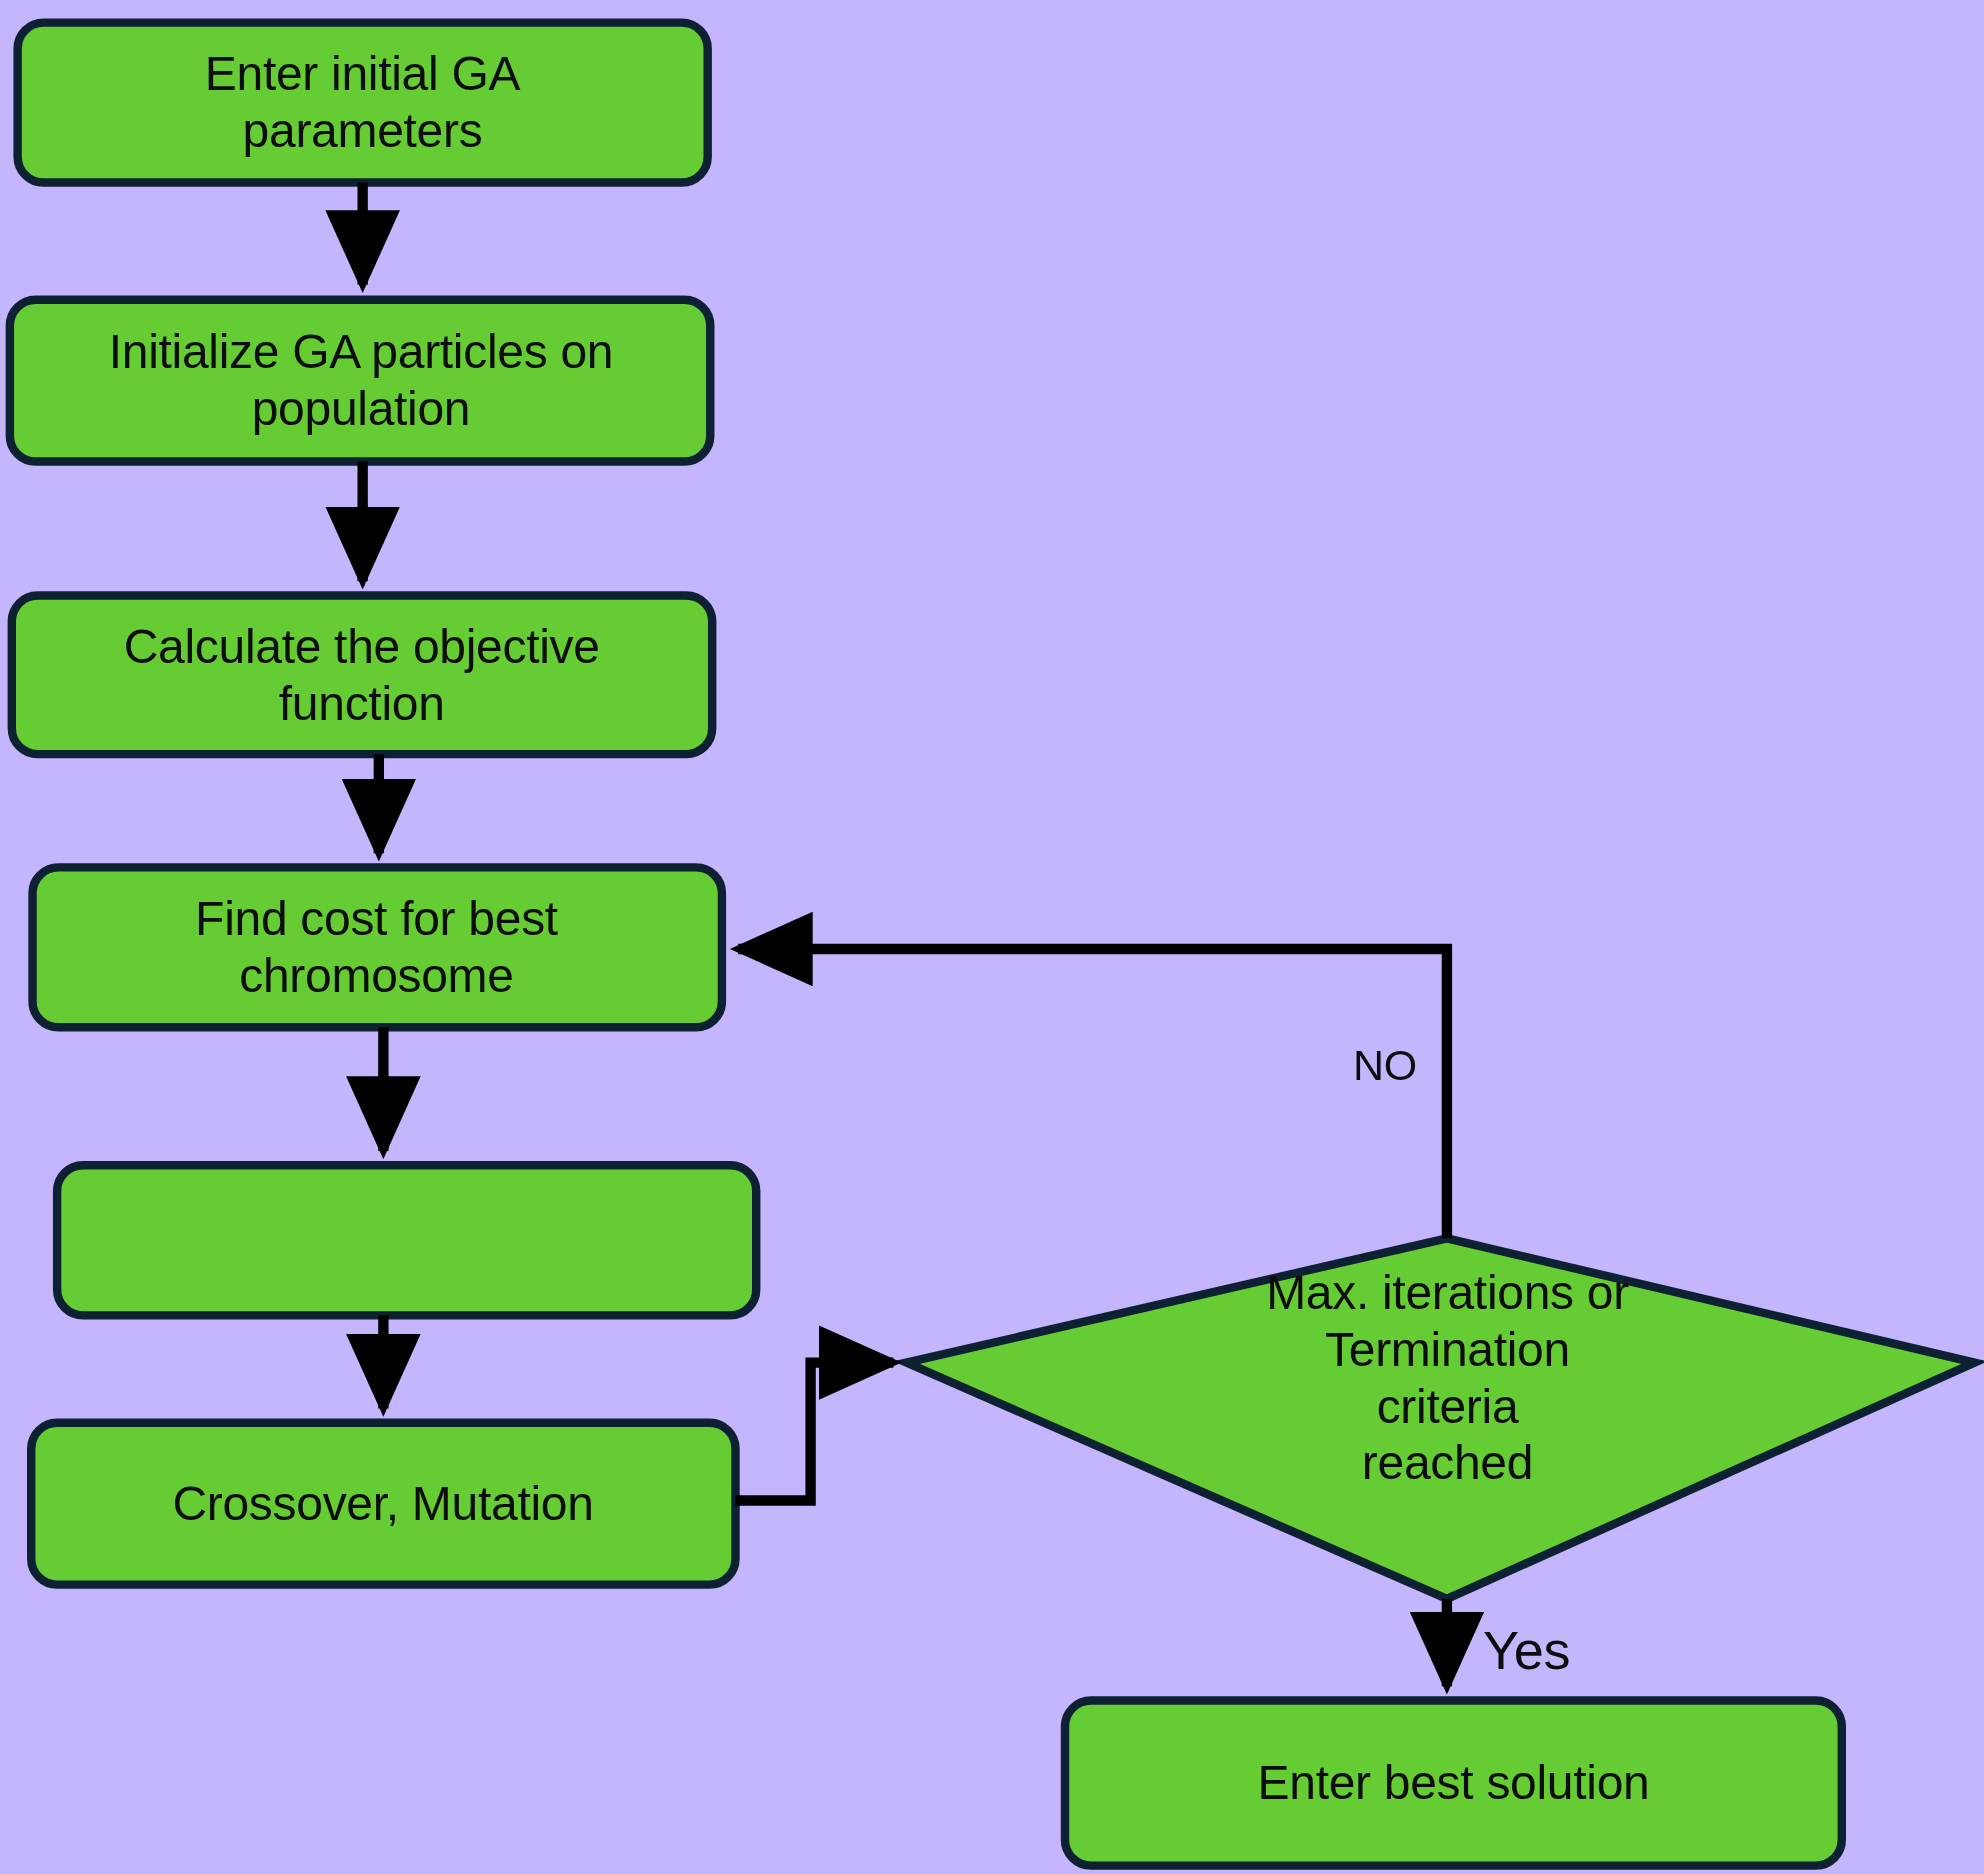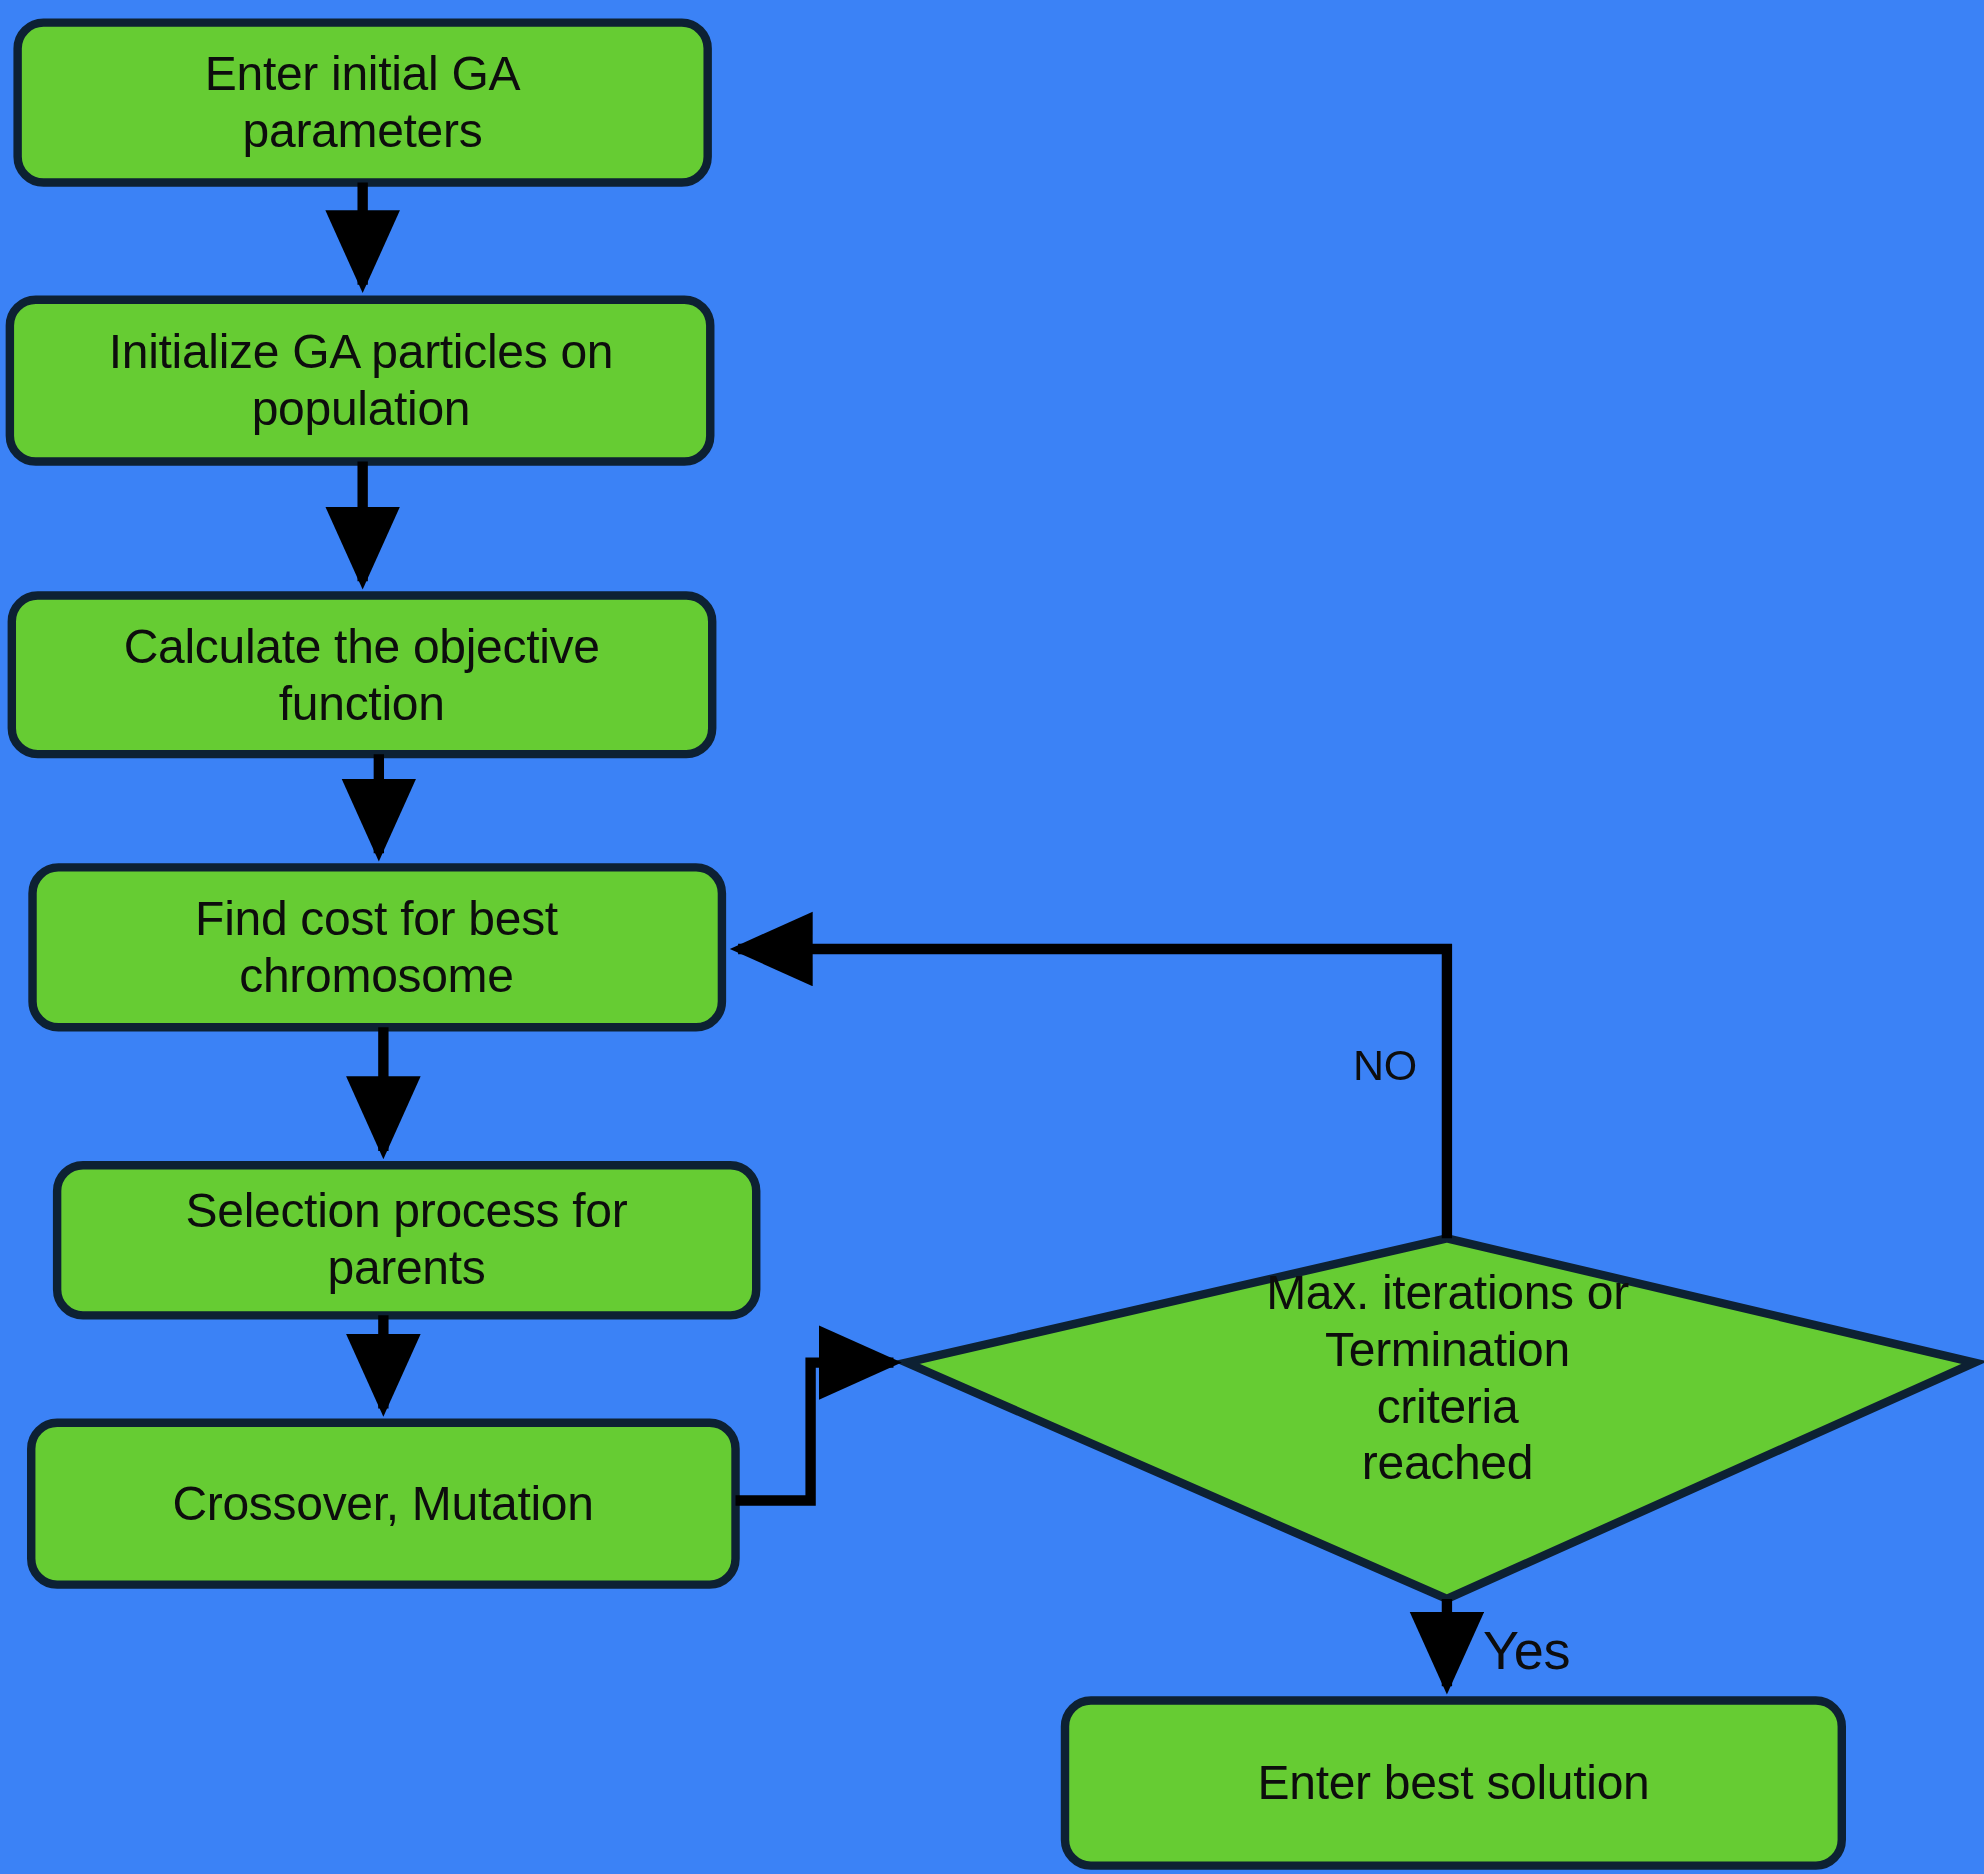--- a/index.html
+++ b/index.html
@@ -7,21 +7,21 @@
     padding: 0;
     background: #ffffff;
   }
   body {
     font-family: "Liberation Sans", sans-serif;
   }
   #flow-root {
     position: relative;
     width: 1985px;
     height: 1874px;
-    background: #3b82f6;
+    background: #c4b5fd;
     overflow: hidden;
   }
   #flow-svg {
     position: absolute;
     left: 0;
     top: 0;
     width: 1985px;
     height: 1874px;
   }
   .node-label {
@@ -104,22 +104,20 @@
 
   <div class="node-label proc-label" style="left:11px; top:300px; width:700px; height:162px;">Initialize GA particles on
 population</div>
 
   <div class="node-label proc-label" style="left:11.7px; top:596px; width:700px; height:159px;">Calculate the objective
 function</div>
 
   <div class="node-label proc-label" style="left:32px; top:868px; width:689px; height:160px;">Find cost for best
 chromosome</div>
 
-  <div class="node-label proc-label" style="left:57px; top:1165px; width:699px; height:150px;">Selection process for
-parents</div>
 
   <div class="node-label dec-label" style="left:1088px; top:1249px; width:719px; height:259px;">Max. iterations or
 Termination
 criteria
 reached</div>
 
   <div class="node-label proc-label" style="left:31px; top:1423px; width:704px; height:162px;">Crossover, Mutation</div>
 
   <div class="node-label proc-label" style="left:1065px; top:1701px; width:777px; height:165px;">Enter best solution</div>
 

